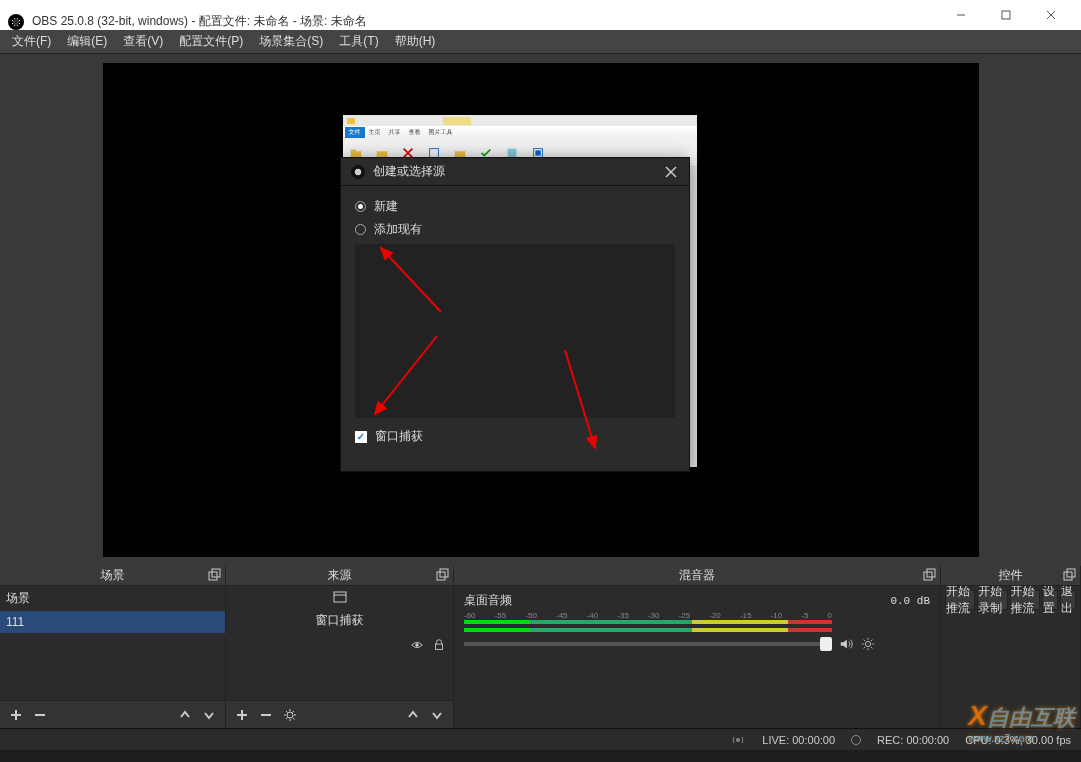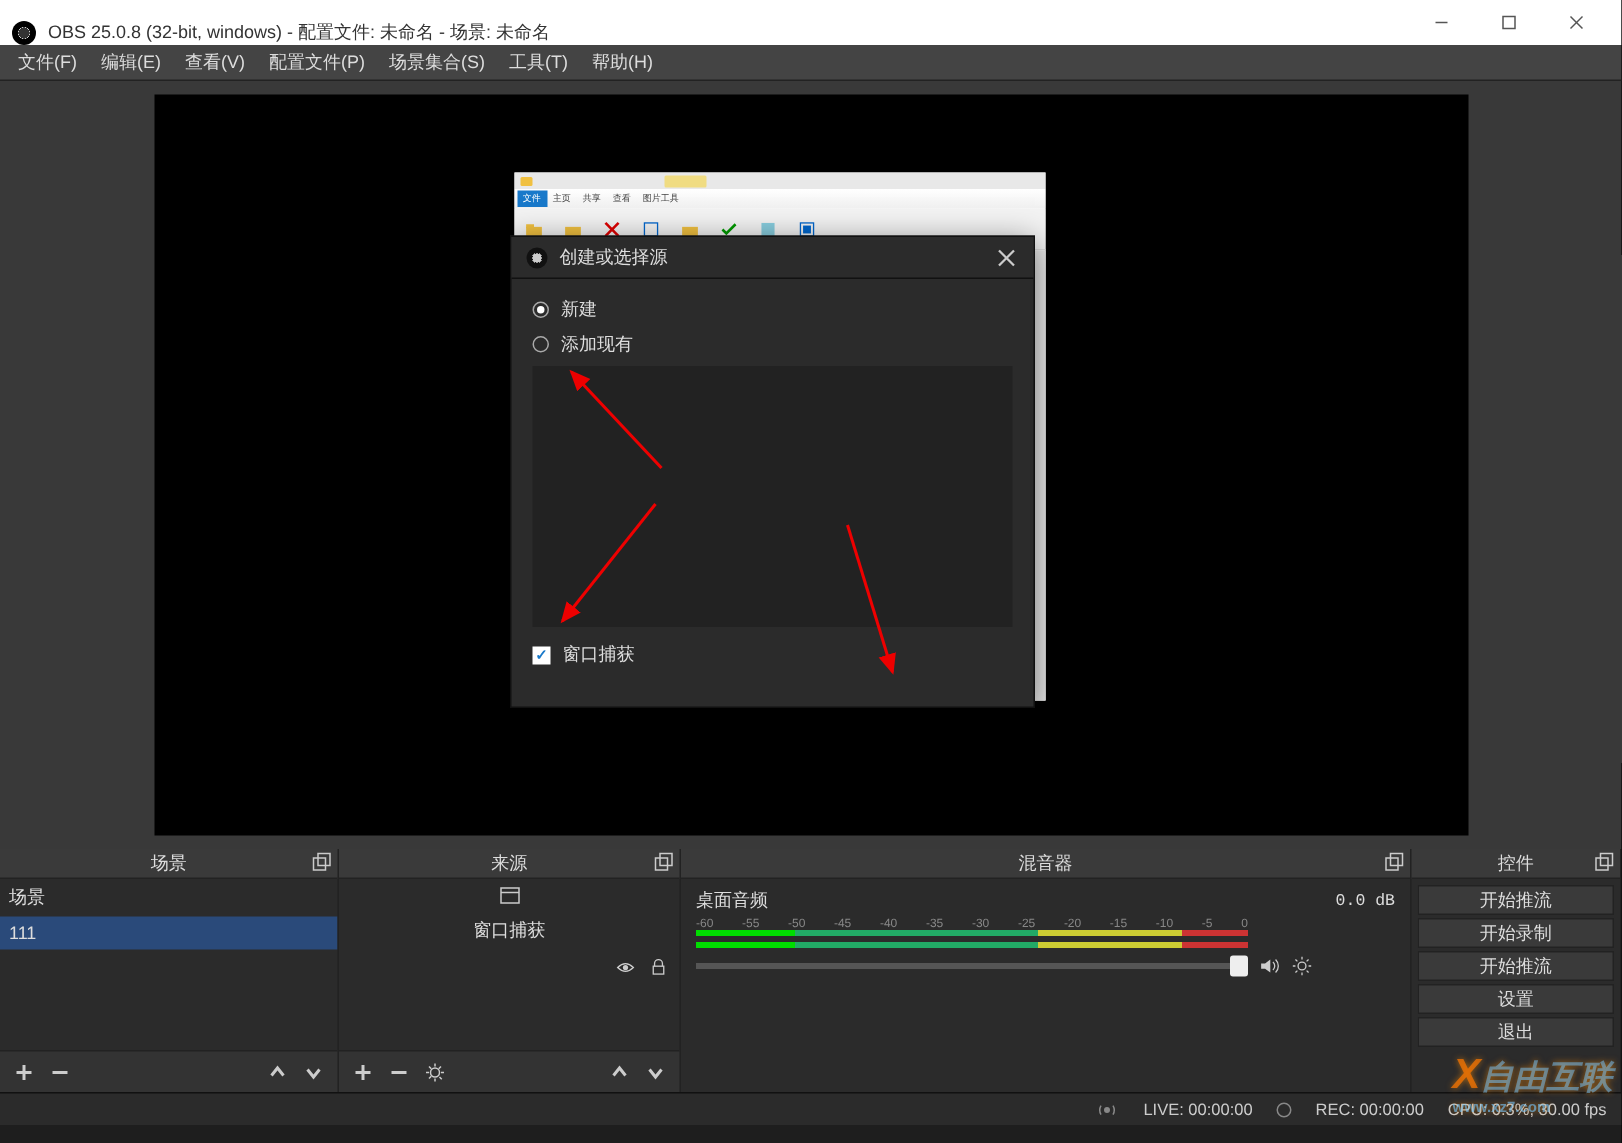--- a/index.html
+++ b/index.html
@@ -70,21 +70,21 @@
 .mixer-track { padding: 6px 10px; }
 .mixer-track-head { display:flex; align-items:center; font-size:12px; margin-bottom:2px;}
 .mixer-track-head .db{ margin-left:auto; font-family:Liberation Mono, monospace; font-size:11px;}
 .meter-scale { display:flex; justify-content:space-between; font-size:8px; color:#888; width:368px;}
 .meter-bar { width:368px; height:4px; background:linear-gradient(to right,#2a6 0%,#2a6 62%,#cc3 62%,#cc3 88%,#c33 88%,#c33 100%); margin-bottom:4px; position:relative;}
 .meter-bar::after{ content:''; position:absolute; left:0; top:0; width:18%; height:100%; background:#0d0;}
 .slider-row { display:flex; align-items:center; gap:6px;}
 .slider { width:368px; height:4px; background:#555; position:relative;}
 .slider .thumb{ position:absolute; right:0; top:-5px; width:12px; height:14px; background:#eee; border-radius:2px;}
 .controls-panel { width: 140px; }
-.controls-panel .panel-body { padding: 4px; display:flex; flex-direction:column; gap:2px;}
+.controls-panel .panel-body { padding: 4px; display:flex; gap:2px;}
 .ctrl-btn { height: 20px; background: #3a3a3a; color:#ddd; border:1px solid #222; font-size:12px; display:flex; align-items:center; justify-content:center;}
 
 
 .statusbar { height: 22px; background: #2b2b2b; display: flex; align-items: center; justify-content: flex-end; gap: 16px; padding: 0 10px; font-family: monospace; font-size: 11px; color:#ccc; border-top:1px solid #111;}
 .statusbar .dot{ width:10px; height:10px; border:1px solid #888; border-radius:50%;}
 
 
 .watermark { position:absolute; right:6px; bottom:18px; font-size:22px; font-weight:bold; color:rgba(120,200,255,.5); font-style:italic; pointer-events:none; text-shadow:0 0 4px rgba(255,140,0,.6);}
 .watermark .x{ color:rgba(255,120,0,.7); font-size:28px;}
 

